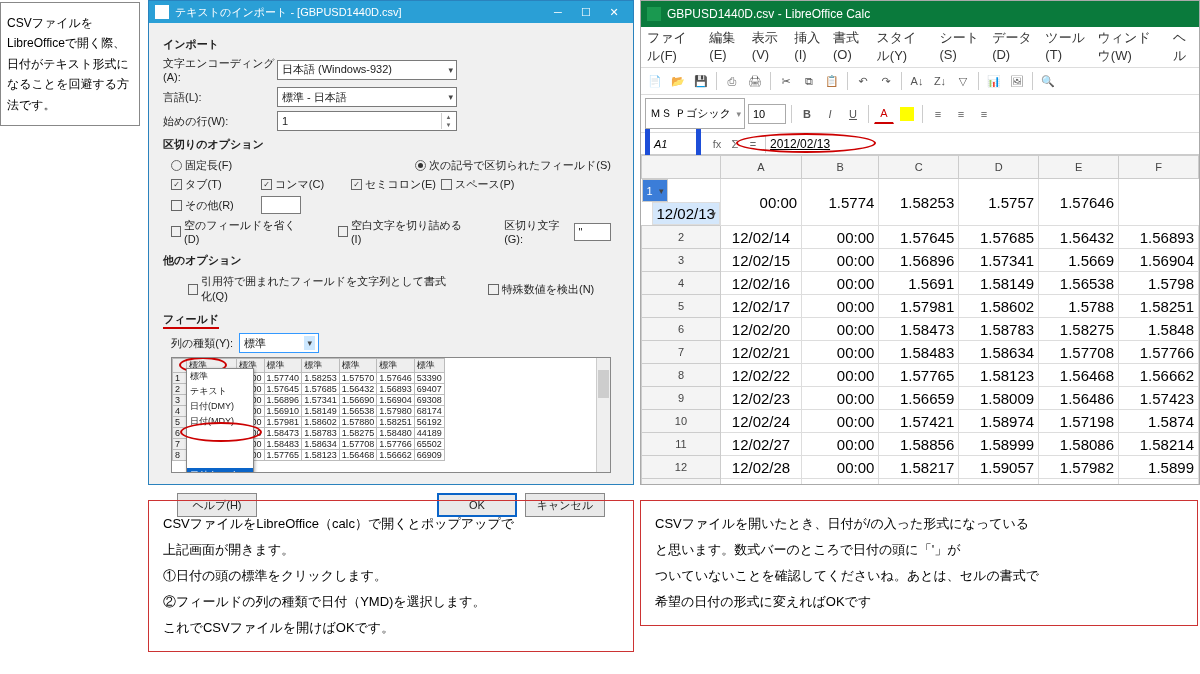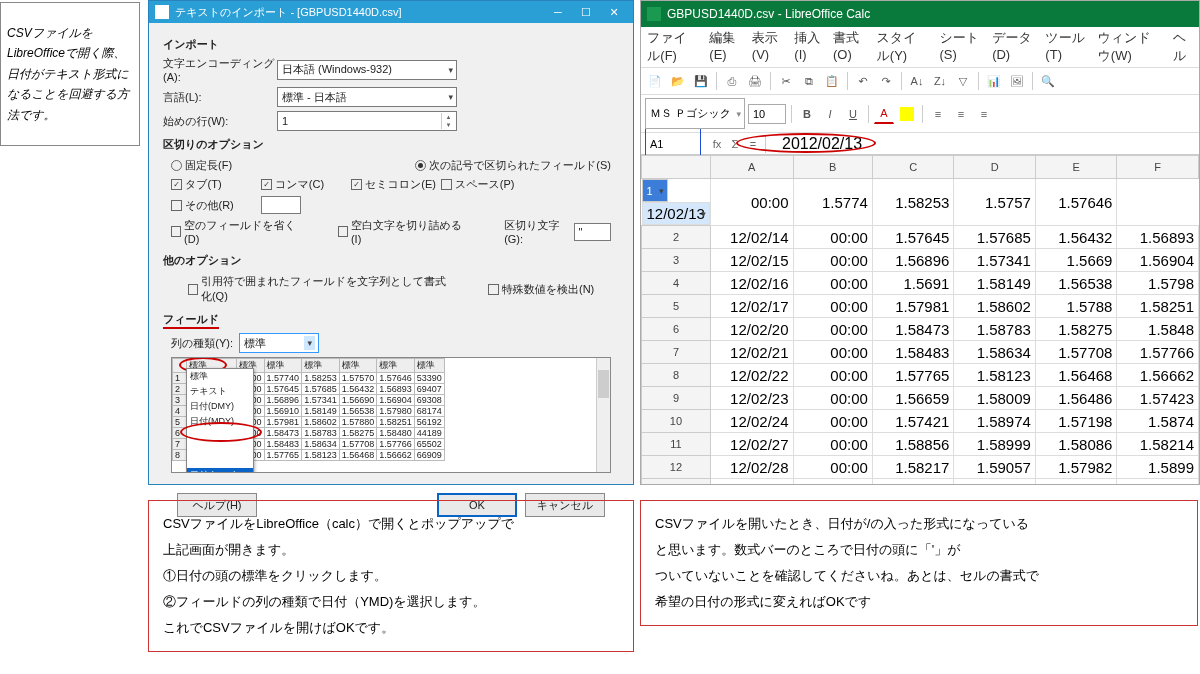--- a/index.html
+++ b/index.html
@@ -1,19 +1,19 @@
 <!DOCTYPE html>
 <html><head>
 <meta charset="utf-8">
 <style>
   * { box-sizing: border-box; margin: 0; padding: 0; }
   body { font-family: "MS PGothic", "Meiryo", sans-serif; font-size: 11px; background: #fff; width: 1200px; height: 674px; position: relative; }
   
   
-  .note-tl { position: absolute; left: 0; top: 2px; width: 140px; border: 1px solid #888; padding: 20px 6px; line-height: 1.7; font-size: 12px; font-style: italic; }
+  .note-tl { position: absolute; left: 0; top: 2px; width: 140px; border: 1px solid #888; padding: 10px 6px; line-height: 1.7; font-size: 12px; }
   
   
   .dlg { position: absolute; left: 148px; top: 0; width: 486px; height: 485px; background: #f0f0f0; border: 1px solid #2a82bd; }
   .dlg-title { background: #2a9fd6; color: #fff; height: 22px; display: flex; align-items: center; padding: 0 6px; font-size: 11px; }
   .dlg-title .ticon { width: 14px; height: 14px; background: #fff; margin-right: 6px; }
   .dlg-title .spacer { flex: 1; }
   .dlg-title .wbtn { width: 26px; height: 18px; display: flex; align-items: center; justify-content: center; color: #fff; margin-left: 2px; font-family: sans-serif; }
   .dlg-title .wbtn.close { background: transparent; }
   .dlg-body { padding: 8px 14px; font-size: 11px; color: #222; }
   .sec-h { font-weight: bold; margin: 6px 0 4px; }
@@ -66,33 +66,33 @@
   .calc-title .cticon { width:14px; height:14px; background:#1a9950; margin-right:6px; }
   .menubar { display:flex; gap: 10px; padding: 2px 6px; font-size:13px; color:#333; border-bottom:1px solid #ddd; }
   .tbar { display:flex; gap:3px; padding:3px 4px; border-bottom:1px solid #ddd; align-items:center; flex-wrap: wrap; }
   .tb { width:20px; height:20px; border:1px solid transparent; display:flex; align-items:center; justify-content:center; font-size:11px; color:#555; }
   .sep { width:1px; height:18px; background:#ccc; margin: 0 2px; }
   .fontbox { border:1px solid #aaa; background:#fff; width:100px; height:31px; display:flex; align-items:center; padding:0 4px; font-size:11px; position:relative; }
   .fontbox::after { content:"▾"; position:absolute; right:3px; font-size:9px; color:#888; }
   .sizebox { border:1px solid #aaa; background:#fff; width:38px; height:20px; display:flex; align-items:center; padding:0 4px; font-size:11px; }
   
   .formula-row { display:flex; align-items:center; border-bottom:1px solid #ccc; height:22px; }
-  .cellref { border:1px solid #1d4ed8; width:56px; height:18px; margin:0 4px; padding:16px 4px; display:flex; align-items:center; font-size:11px; }
+  .cellref { border:5px solid #1d4ed8; width:56px; height:18px; margin:0 4px; padding:16px 4px; display:flex; align-items:center; font-size:11px;font-style:italic; }
   .fxbtns { display:flex; gap:2px; padding:0 4px; font-size:11px; color:#666; }
   .fxbtns span { width:16px; text-align:center; }
-  .formula-in { flex:1; border-left:1px solid #ccc; height:18px; padding:0 16px; display:flex; align-items:center; font-size:16px; position:relative; }
+  .formula-in { flex:1; border-left:1px solid #ccc; height:18px; padding:0 4px; display:flex; align-items:center; font-size:12px; position:relative;text-decoration:underline; }
   .circ-formula { position:absolute; border:2px solid #c00; border-radius:50%; width:140px; height:20px; left:-30px; top:-2px; }
   
   .sheet { display:flex; }
   .sheet table { border-collapse: collapse; font-size: 15px; }
   .sheet th { background:#f4f4f4; border:1px solid #ccc; font-weight:normal; font-size:11px; color:#444; text-align:center; }
   .sheet th.rh { width:26px; height:23px; }
   .sheet th.ch { width:88px; height:18px; }
   .sheet td { border:1px solid #ddd; padding: 0 4px; text-align:right; height:23px; white-space:nowrap; }
-  .sheet td.colA { text-align:right; }
+  .sheet td.colA { text-align:center;margin-left:10px; }
   .sheet th.sel, .sheet td.sel { background: #d4e7fb; }
   .sheet th.rh.sel { background:#3b7dd8; color:#fff; }
   
   
   .note-bl { position:absolute; left:148px; top:500px; width:486px; border:1px solid #c33; padding:10px 14px; font-size:13px; line-height:2.0; }
   .note-br { position:absolute; left:640px; top:500px; width:558px; border:1px solid #c33; padding:10px 14px; font-size:13px; line-height:2.0; }
 </style>
 </head>
 <body>
 

